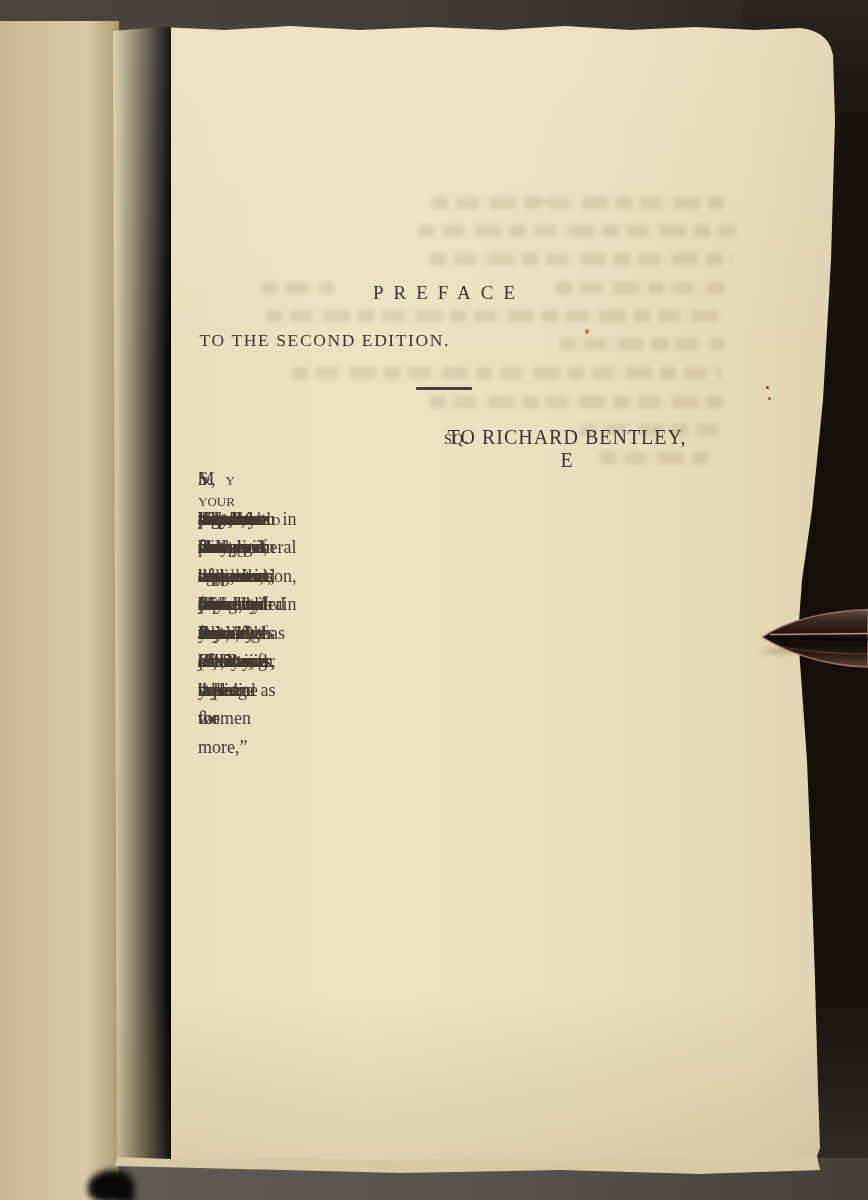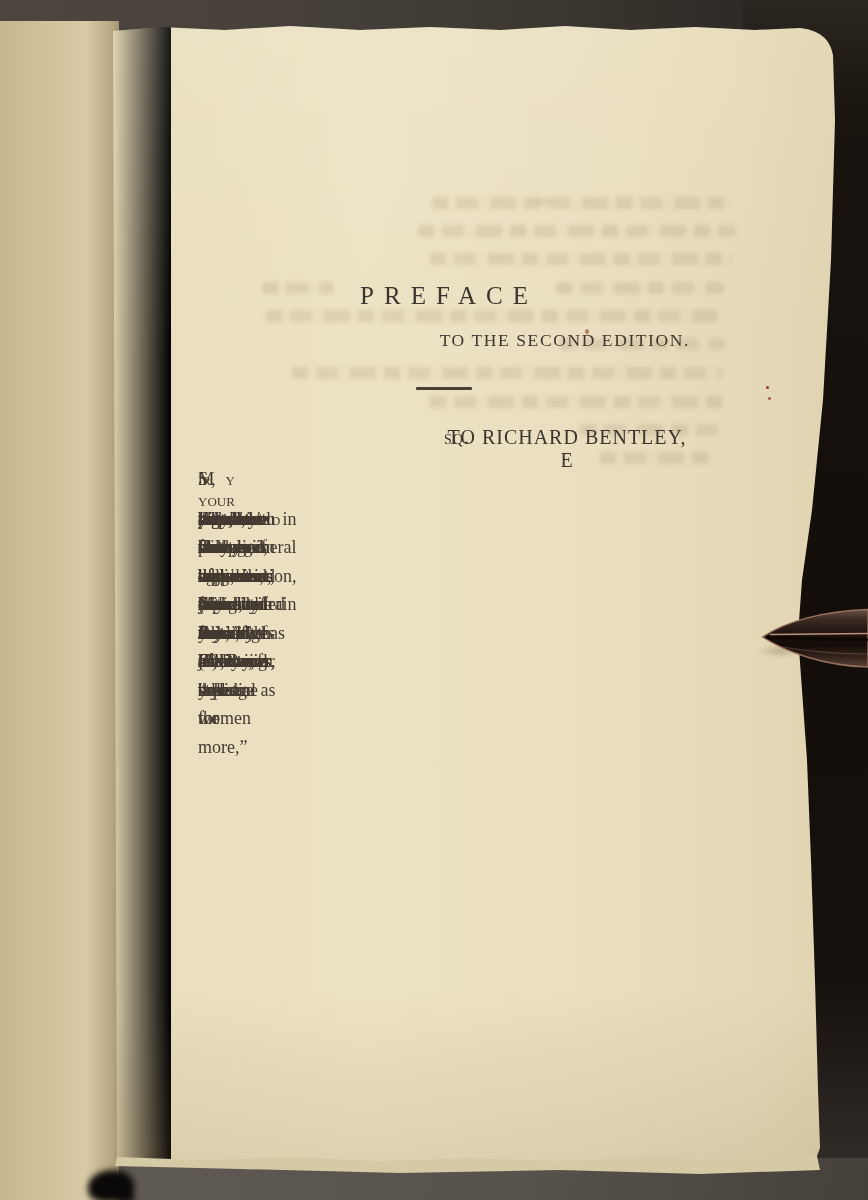--- a/index.html
+++ b/index.html
@@ -24,22 +24,22 @@
   
   #ghost{left:0;top:0;width:868px;height:1200px;}
   #ghost i{display:block;height:12px;border-radius:3px;filter:blur(2.3px);opacity:.5;
     background:repeating-linear-gradient(90deg,
       rgba(118,99,66,.30) 0 16px, rgba(118,99,66,.02) 16px 24px,
       rgba(118,99,66,.26) 24px 46px, rgba(118,99,66,.03) 46px 58px,
       rgba(118,99,66,.28) 58px 84px, rgba(118,99,66,.02) 84px 92px);}
   
   .ink{color:#433a31;}
   #title{left:198px;top:282px;width:492px;text-align:center;
-    font-size:25px;letter-spacing:10px;text-indent:10px;color:#3d362d;}
-  #subtitle{left:198px;top:330px;width:492px;text-align:right;
+    font-size:19px;letter-spacing:10px;text-indent:10px;color:#3d362d;}
+  #subtitle{left:198px;top:330px;width:492px;text-align:left;
     font-size:17.5px;letter-spacing:1.6px;text-indent:1.6px;color:#3e362e;}
   #rule{left:416px;top:387px;width:56px;height:2.6px;background:#494137;border-radius:1px;}
   #addressee{left:198px;top:426px;width:492px;text-align:center;
     font-size:20px;letter-spacing:1px;color:#3b342c;}
   #salutation{left:198px;top:469px;font-size:18.5px;}
   #body{left:198px;top:505px;width:492px;}
   .bline{position:relative;display:block;height:28.45px;line-height:28.45px;font-size:18px;
     text-align:justify;text-align-last:justify;white-space:normal;}
   .bline.indent{padding-left:16px;}
   .seg-smallcaps{font-variant:small-caps;text-align:right;}

